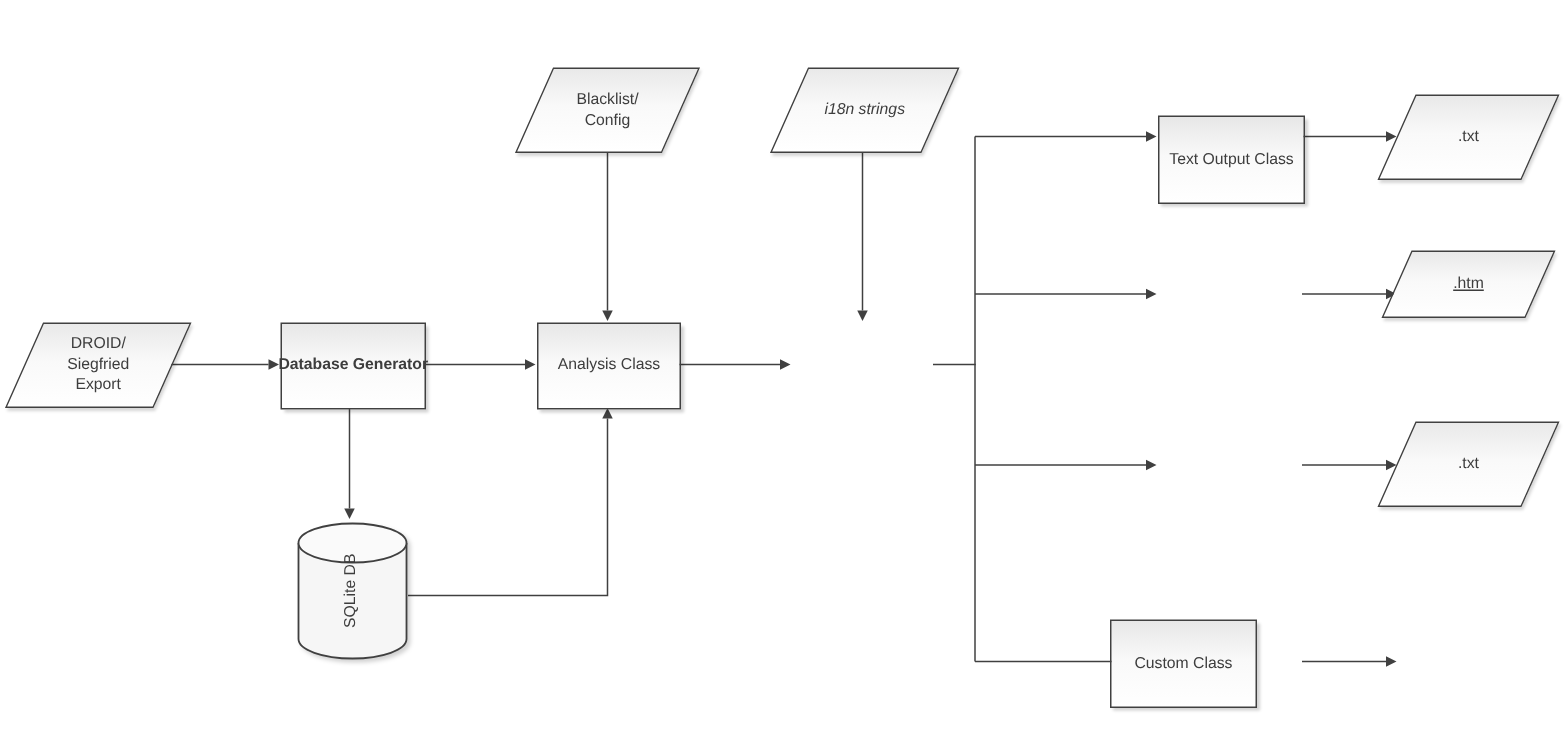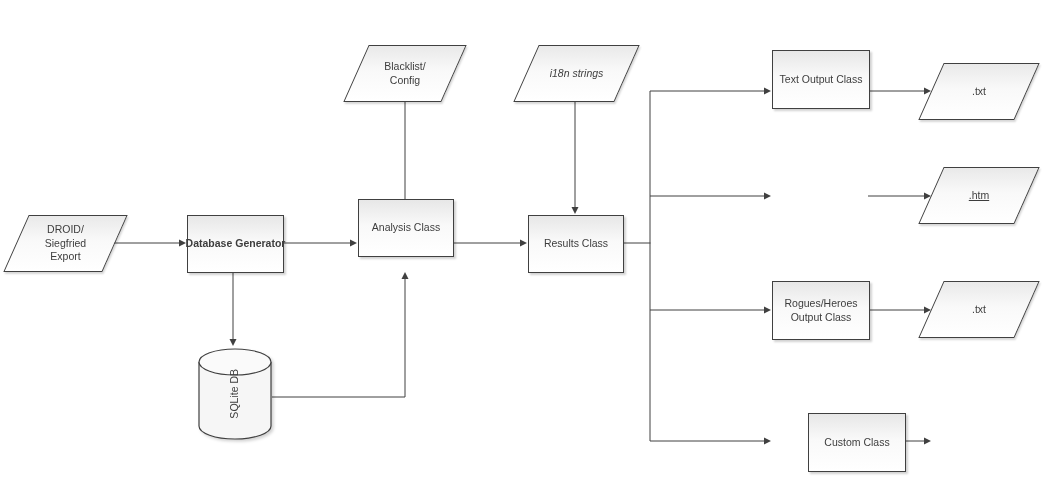--- a/index.html
+++ b/index.html
@@ -155,56 +155,49 @@
 
   <div class="node para" style="left:513px; top:45px; width:127px; height:57px;font-style:italic;">
     <div class="shape"></div>
     <div class="label">i18n strings</div>
   </div>
 
   <div class="node rect" style="left:187px; top:215px; width:95px; height:56px;font-weight:bold;">
     <div class="label">Database Generator</div>
   </div>
 
-  <div class="node rect" style="left:358px; top:199px; width:94px; height:56px;">
+  <div class="node rect" style="left:358px; top:215px; width:94px; height:56px;">
     <div class="label">Analysis Class</div>
   </div>
 
-  <div class="node rect" style="left:528px; top:215px; width:94px; height:56px;">
-    <div class="label">Results Class</div>
-  </div>
 
   <div class="node cyl" style="left:198px; top:348px; width:74px; height:92px;">
     <svg class="cyl-shape" width="74" height="92" viewBox="0 0 74 92">
       <path d="M1,14 V78 a36,13 0 0 0 72,0 V14" fill="#f6f6f6" stroke="#404040" stroke-width="1.2"></path>
       <ellipse cx="37" cy="14" rx="36" ry="13" fill="#fafafa" stroke="#404040" stroke-width="1.2"></ellipse>
     </svg>
     <div class="label">SQLite DB</div>
   </div>
 
-  <div class="node rect" style="left:772px; top:50px; width:96px; height:57px;">
+  <div class="node rect" style="left:772px; top:77px; width:96px; height:57px;">
     <div class="label">Text Output Class</div>
   </div>
 
 
-  <div class="node rect" style="left:772px; top:281px; width:96px; height:57px;">
-    <div class="label">Rogues/Heroes
-Output Class</div>
-  </div>
-
-  <div class="node rect" style="left:808px; top:413px; width:96px; height:57px;">
+
+  <div class="node rect" style="left:740px; top:413px; width:96px; height:57px;">
     <div class="label">Custom Class</div>
   </div>
 
   <div class="node para" style="left:918px; top:63px; width:122px; height:57px;">
     <div class="shape"></div>
     <div class="label">.txt</div>
   </div>
 
-  <div class="node para" style="left:918px; top:167px; width:122px; height:57px;text-decoration:underline;">
+  <div class="node para" style="left:918px; top:167px; width:122px; height:45px;text-decoration:underline;">
     <div class="shape"></div>
     <div class="label">.htm</div>
   </div>
 
   <div class="node para" style="left:918px; top:281px; width:122px; height:57px;">
     <div class="shape"></div>
     <div class="label">.txt</div>
   </div>
 
 

